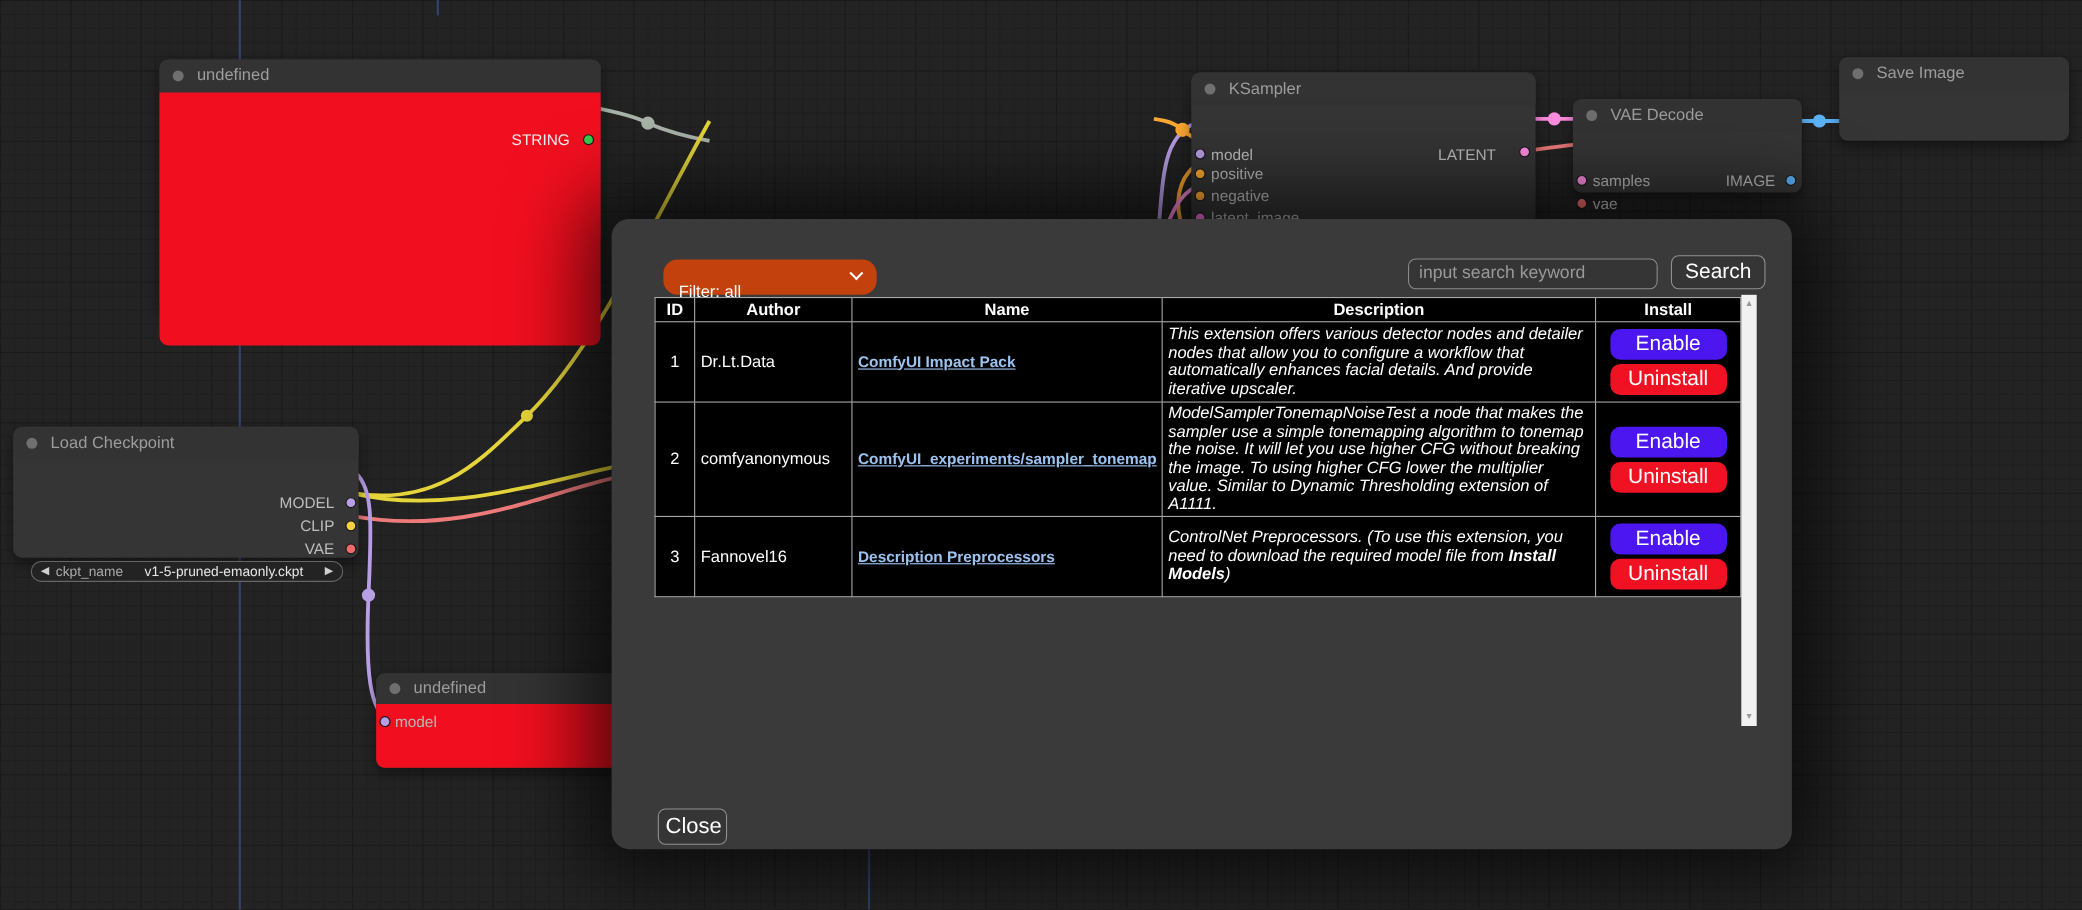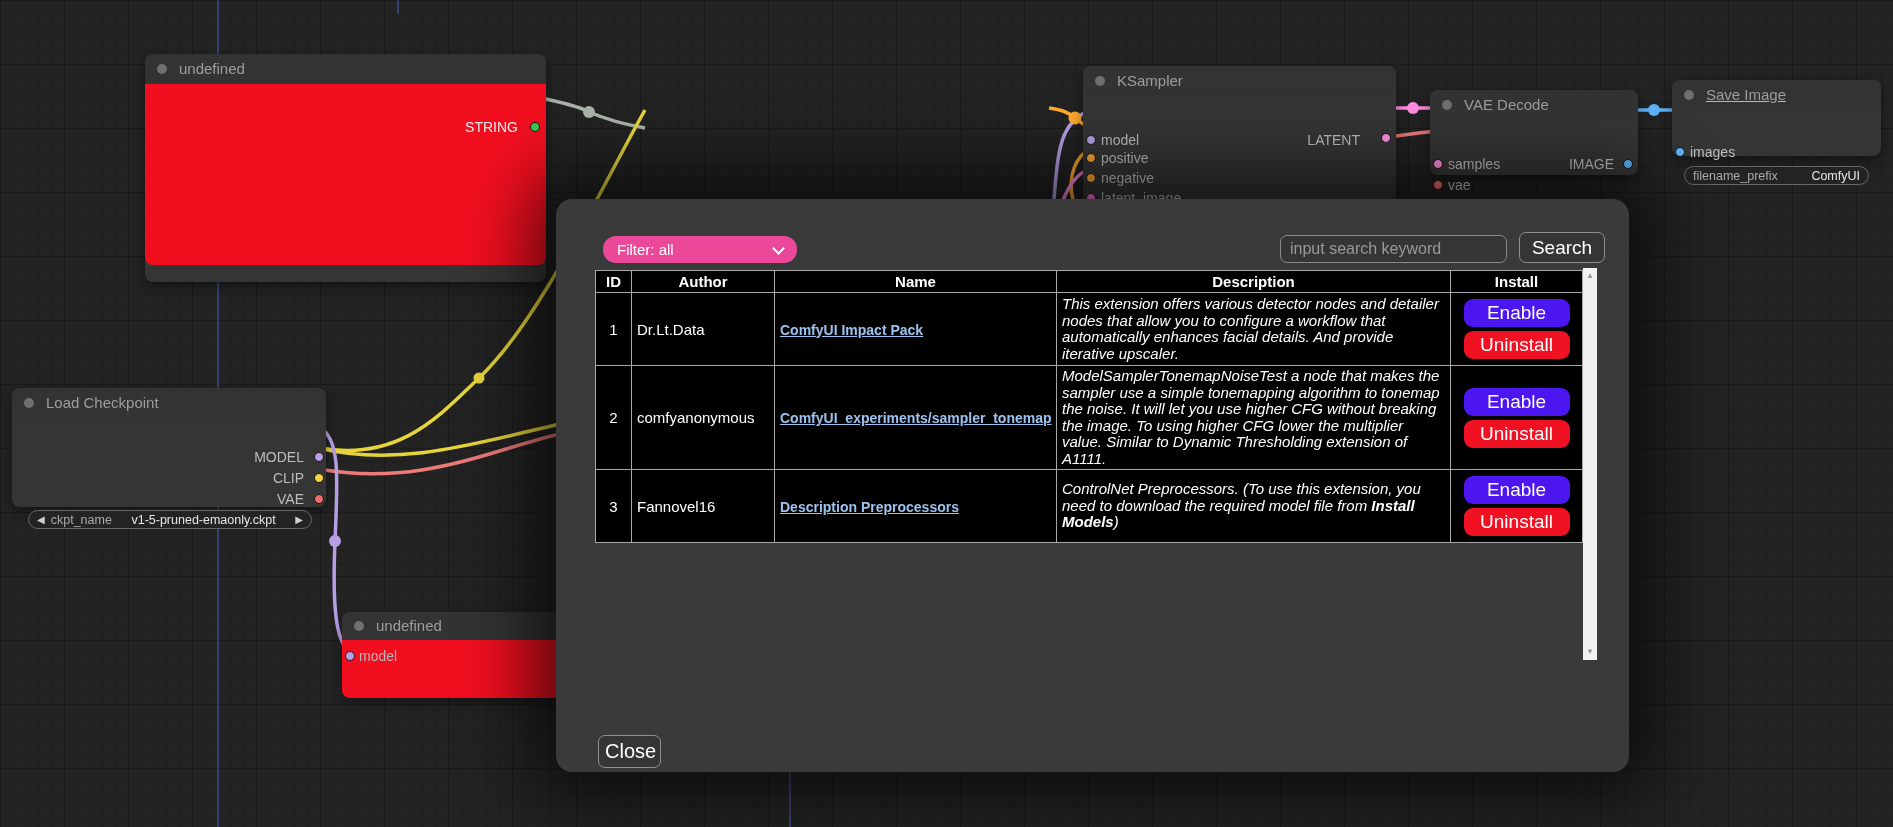--- a/index.html
+++ b/index.html
@@ -34,22 +34,22 @@
   .widget{position:absolute;box-sizing:border-box;background:#232323;border:1px solid #666;
        border-radius:10px;height:19px;display:flex;align-items:center;font-size:12.5px;
        color:#aaa;padding:0 8px;gap:6px;}
   .widget .wval{color:#e6e6e6;}
   .widget .arrow{color:#cfcfcf;font-size:10px;line-height:19px;}
   .flex1{flex:1;}
   
   .modal{position:absolute;left:556px;top:199px;width:1073px;height:573px;z-index:5;
         background:#3a3a3a;border-radius:16px;
         box-shadow:0 0 70px 25px rgba(0,0,0,.65);}
-  .filter-select{position:absolute;left:47px;top:37px;width:194px;height:27px;background:#ec4899;
-        border-radius:13px;color:#fff;font-size:15px;line-height:27px;padding:0 14px;
+  .filter-select{position:absolute;left:47px;top:37px;width:194px;height:27px;background:#c2410c;
+        border-radius:13px;color:#fff;font-size:15px;line-height:27px;padding:16px 14px;
         box-sizing:border-box;cursor:pointer;}
   .chev{position:absolute;right:14px;top:8px;width:9px;height:9px;}
   .chev::before{content:"";position:absolute;left:0;top:0;width:7px;height:7px;
         border-right:2.5px solid #fff;border-bottom:2.5px solid #fff;transform:rotate(45deg);}
   .search-input{position:absolute;left:724px;top:36px;width:227px;height:28px;box-sizing:border-box;
         background:#353535;border:1.5px solid #8a8a8a;border-radius:7px;color:#ddd;
         font-size:16px;padding:0 9px;font-family:"Liberation Sans",sans-serif;}
   .search-input::placeholder{color:#999;}
   .btn{background:#353535;border:1.5px solid #8f8f8f;border-radius:7px;color:#fff;
         font-family:"Liberation Sans",sans-serif;cursor:pointer;}
@@ -102,21 +102,21 @@
     <circle cx="1413" cy="108" r="6" fill="#ff8ce1"></circle>
     <path d="M 1628 110 C 1642 110 1666 110 1680 110" stroke="#5cb2f9" stroke-width="3.5" fill="none"></path>
     <circle cx="1654" cy="110" r="6" fill="#5cb2f9"></circle>
   </svg>
 
   <div class="node" style="left:145px;top:54px;width:401px;height:228px;">
     <div class="node-title">
       <span class="tdot"></span>
       <span>undefined</span>
     </div>
-    <div class="node-body red rb" style="height:181px;">
+    <div class="node-body red rb" style="height:230px;">
       <div class="slotlabel outlabel" style="right:28px;top:35px;color:#eee;">STRING</div>
       <div class="dot" style="left:385px;top:38px;background:#37c94c;"></div>
     </div>
   </div>
 
 
   <div class="node" style="left:1083px;top:66px;width:313px;height:140px;">
     <div class="node-title">
       <span class="tdot"></span>
       <span>KSampler</span>
@@ -150,33 +150,24 @@
     <div class="node-body rb" style="height:55px;">
       <div class="dot" style="left:3px;top:39px;background:#ff8ce1;"></div>
       <div class="slotlabel" style="left:18px;top:36px;">samples</div>
       <div class="dot" style="left:3px;top:60px;background:#ef6a6a;"></div>
       <div class="slotlabel" style="left:18px;top:57px;">vae</div>
       <div class="slotlabel outlabel" style="right:24px;top:36px;">IMAGE</div>
       <div class="dot" style="left:193px;top:39px;background:#5cb2f9;"></div>
     </div>
   </div>
 
-  <div class="node" style="left:1672px;top:80px;width:209px;height:76px;text-decoration:underline;">
+  <div class="node" style="left:1672px;top:52px;width:209px;height:76px;">
     <div class="node-title">
       <span class="tdot"></span>
       <span>Save Image</span>
-    </div>
-    <div class="node-body rb" style="height:54px;">
-      <div class="dot" style="left:3px;top:37px;background:#5cb2f9;"></div>
-      <div class="slotlabel" style="left:18px;top:34px;">images</div>
-      <div class="widget" style="left:12px;top:56px;width:185px;">
-        <span>filename_prefix</span>
-        <span class="flex1"></span>
-        <span class="wval">ComfyUI</span>
-      </div>
     </div>
   </div>
 
   <div class="node" style="left:12px;top:388px;width:314px;height:119px;">
     <div class="node-title">
       <span class="tdot"></span>
       <span>Load Checkpoint</span>
     </div>
     <div class="node-body rb" style="height:89px;">
       <div class="slotlabel outlabel" style="right:22px;top:31px;">MODEL</div>

